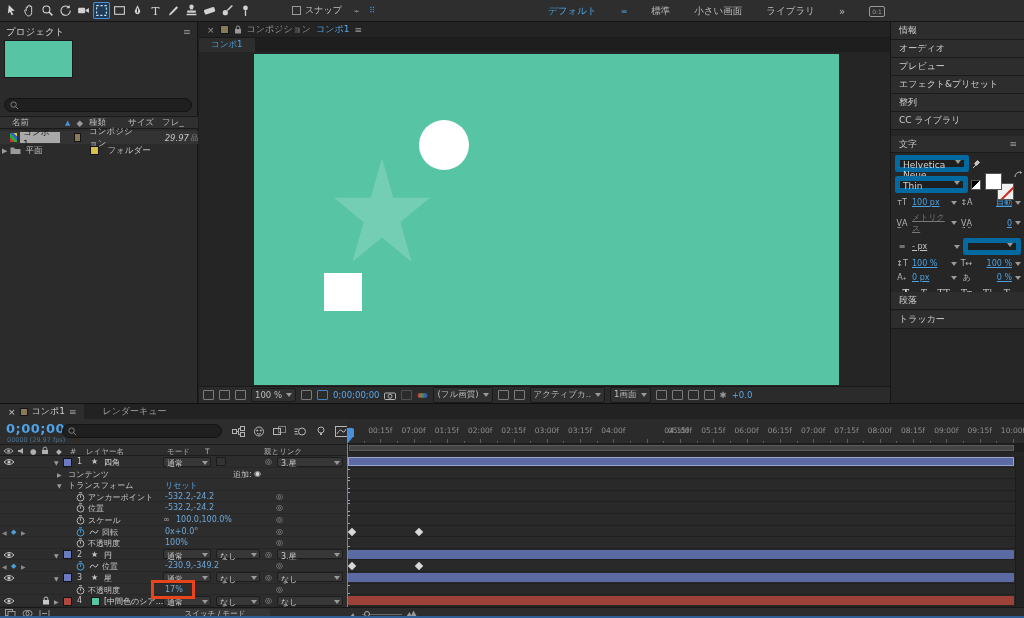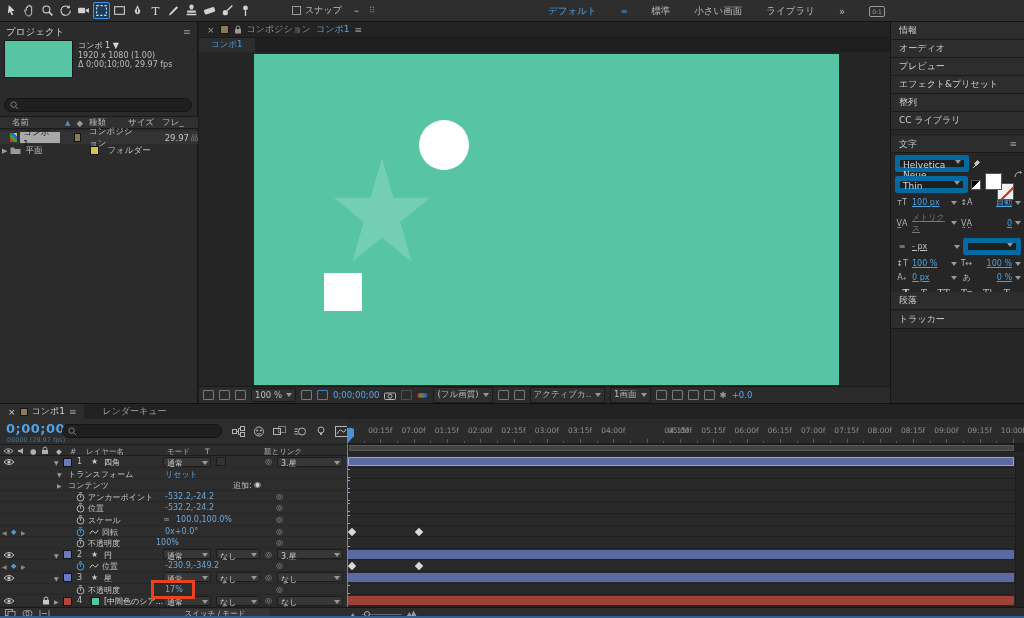--- a/index.html
+++ b/index.html
@@ -199,45 +199,40 @@
       <span class="ws">小さい画面</span>
       <span class="ws">ライブラリ</span>
       <span id="ws-more">»</span>
       <span id="ws-iconbox">0:1</span>
     </div>
   </div>
 
   <div id="project">
     <div class="phead"><span>プロジェクト</span> <span style="float:right;color:#9a9a9a;">≡</span></div>
     <div id="proj-thumb" style="background: rgb(87, 196, 164);"></div>
-    <div id="proj-info">
-      <div style="color:#d8d8d8;">コンポ 1 ▼</div>
-      <div>1920 x 1080 (1.00)</div>
-      <div>Δ 0;00;10;00, 29.97 fps</div>
-    </div>
     <div id="proj-search">
       <svg width="9" height="9" viewBox="0 0 10 10">
           <circle cx="4" cy="4" r="3" fill="none" stroke="#8a8a8a"></circle>
           <line x1="6.2" y1="6.2" x2="9" y2="9" stroke="#8a8a8a"></line>
         </svg>
     </div>
     <div id="proj-cols">
       <span style="margin-left:12px;">名前</span>
       <span style="margin-left:36px;color:#4a90d9;font-size:7px;">▲</span>
       <span style="margin-left:6px;color:#9a9a9a;">◆</span>
       <span style="margin-left:6px;">種類</span>
       <span style="margin-left:22px;">サイズ</span>
       <span style="margin-left:8px;">フレ_</span>
     </div>
     <div class="proj-row" style="top:109px;background:#333;">
       <span style="margin-left:10px;width:10px;height:9px;display:inline-block;background:linear-gradient(45deg,#c33 25%,#3a3 25% 50%,#36c 50% 75%,#cc3 75%);"></span>
       <span class="name-cell-selected" style="margin-left:3px;width:52px;">コンポ 1</span>
       <span class="swatch" style="margin-left:14px;background:#8a7a5a;"></span>
       <span style="margin-left:8px;">コンポジション</span>
-      <span style="margin-left:31px;">29.97</span>
+      <span style="margin-left:31px;font-style:italic;">29.97</span>
       <span style="margin-left:2px;color:#9a9a9a;font-size:7px;">品</span>
     </div>
     <div class="proj-row" style="top:122px;">
       <span style="margin-left:2px;color:#9a9a9a;font-size:7px;">▶</span>
       <svg style="margin-left:3px;" width="11" height="9" viewBox="0 0 11 9">
           <path d="M0.5 1.5 h3.5 l1 1.5 h5.5 v5 h-10z" fill="#9a9a9a"></path>
         </svg>
       <span style="margin-left:4px;">平面</span>
       <span class="swatch" style="margin-left:48px;background:#d6c14a;"></span>
       <span style="margin-left:8px;">フォルダー</span>
@@ -509,29 +504,29 @@
               <span class="sel-c"></span>
             </div>
             <span style="position: absolute; left: 216px; top: 1px; width: 10px; height: 9px; border: 1px solid rgb(28, 28, 28); background: rgb(51, 51, 51);"></span>
             <span style="color: rgb(154, 154, 154); left: 265px;">◎</span>
             <div class="sel" style="left: 277px; width: 66px;">
               <span class="sel-t">3.星</span>
               <span class="sel-c"></span>
             </div>
           </div>
           <div class="tlrow">
-            <span style="color: rgb(154, 154, 154); font-size: 6px; top: 3px; left: 57px;">▼</span>
-            <span style="color: rgb(200, 200, 200); left: 68px;">トランスフォーム</span>
-            <span style="color: rgb(90, 167, 232); left: 165px;">リセット</span>
-          </div>
-          <div class="tlrow">
             <span style="color: rgb(154, 154, 154); font-size: 6px; top: 3px; left: 57px;">▶</span>
             <span style="color: rgb(200, 200, 200); left: 68px;">コンテンツ</span>
             <span style="color: rgb(200, 200, 200); left: 233px;">追加:</span>
             <span style="color: rgb(216, 216, 216); left: 254px;">◉</span>
+          </div>
+          <div class="tlrow">
+            <span style="color: rgb(154, 154, 154); font-size: 6px; top: 3px; left: 57px;">▼</span>
+            <span style="color: rgb(200, 200, 200); left: 68px;">トランスフォーム</span>
+            <span style="color: rgb(90, 167, 232); left: 165px;">リセット</span>
           </div>
           <div class="tlrow">
             <span style="position: absolute; left: 76px; top: 1px;"><svg width="9" height="10" viewBox="0 0 9 10">
                 <circle cx="4.5" cy="5.7" r="3.4" fill="none" stroke="#b5b5b5"></circle>
                 <line x1="4.5" y1="5.7" x2="4.5" y2="3.4" stroke="#b5b5b5"></line>
                 <line x1="3" y1="0.8" x2="6" y2="0.8" stroke="#b5b5b5"></line>
               </svg></span>
             <span style="color: rgb(200, 200, 200); left: 88px;">アンカーポイント</span>
             <span style="color: rgb(110, 167, 216); left: 165px;">-532.2,-24.2</span>
             <span style="color: rgb(154, 154, 154); left: 276px;">◎</span>
@@ -573,21 +568,21 @@
             <span style="color: rgb(110, 167, 216); left: 165px;">0x+0.0°</span>
             <span style="color: rgb(154, 154, 154); left: 276px;">◎</span>
           </div>
           <div class="tlrow">
             <span style="position: absolute; left: 76px; top: 1px;"><svg width="9" height="10" viewBox="0 0 9 10">
                 <circle cx="4.5" cy="5.7" r="3.4" fill="none" stroke="#b5b5b5"></circle>
                 <line x1="4.5" y1="5.7" x2="4.5" y2="3.4" stroke="#b5b5b5"></line>
                 <line x1="3" y1="0.8" x2="6" y2="0.8" stroke="#b5b5b5"></line>
               </svg></span>
             <span style="color: rgb(200, 200, 200); left: 88px;">不透明度</span>
-            <span style="color: rgb(110, 167, 216); left: 156px; text-align: right;">100%</span>
+            <span style="color: rgb(110, 167, 216); left: 165px; text-align: right;">100%</span>
             <span style="color: rgb(154, 154, 154); left: 276px;">◎</span>
           </div>
           <div class="tlrow">
             <span class="icon-eye" style="left: 3px; top: 2px; position: absolute;">
               <svg width="12" height="8" viewBox="0 0 12 8">
                 <path d="M1 4 Q6 -1 11 4 Q6 9 1 4Z" fill="none" stroke="#c8c8c8"></path>
                 <circle cx="6" cy="4" r="1.6" fill="#c8c8c8"></circle>
               </svg>
             </span>
             <span style="color: rgb(154, 154, 154); font-size: 6px; top: 3px; left: 54px;">▼</span>

